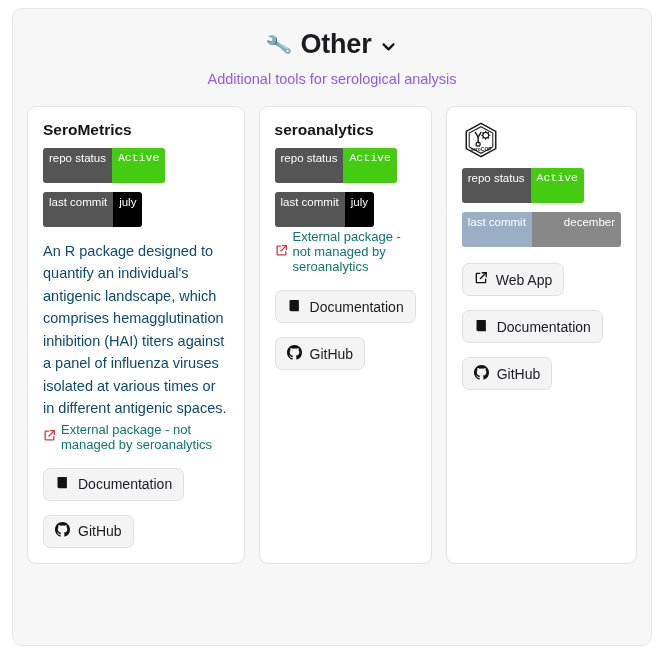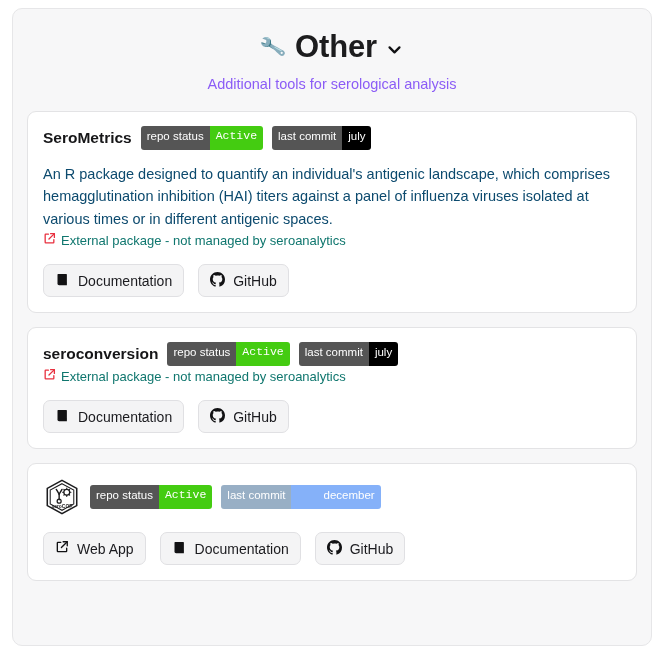--- a/index.html
+++ b/index.html
@@ -45,21 +45,21 @@
     cursor: pointer;
   }
   .wrench-icon {
     font-size: 20px;
     line-height: 1;
     display: inline-block;
     transform: rotate(-12deg);
     filter: grayscale(0.15);
   }
   .section-title {
-    font-size: 31px;
+    font-size: 27px;
     font-weight: bold;
     color: #1c1c1e;
     letter-spacing: -0.2px;
   }
   .chevron {
     width: 17px;
     height: 17px;
     display: inline-block;
     position: relative;
     top: 2px;
@@ -68,21 +68,21 @@
   .section-subtitle {
     margin-top: 11px;
     font-size: 14.5px;
     color: #8b5cf6;
   }
 
   
   .cards {
     margin-top: 17px;
     display: flex;
-    flex-direction: column;
+    flex-direction: row;
     gap: 14px;
   }
   .card {
     box-sizing: border-box;
     background: #ffffff;
     border: 1px solid #e3e3e5;
     border-radius: 9px;
     padding: 14px 15px 15px 15px;
   }
 
@@ -95,41 +95,41 @@
   }
   .pkg-name {
     font-size: 15.5px;
     font-weight: bold;
     color: #161618;
   }
 
   
   .badge {
     display: inline-flex;
-    height: 24px;
+    height: 35px;
     border-radius: 3px;
     overflow: hidden;
     font-size: 11.5px;
     line-height: 20px;
     white-space: nowrap;
   }
   .badge .b-label {
     background: #555555;
     color: #ffffff;
     padding: 0 6px;
   }
   .badge .b-value {
     color: #ffffff;
     padding: 0 6px;
   }
   .badge.green .b-value  { background: #44cc11; font-family: Liberation Mono, monospace; }
   .badge.olive .b-value  { background: #000000; }
   .badge.faded            { opacity: 0.62; }
   .badge.faded .b-label  { background: #5a7fa3; }
-  .badge.faded .b-value  { background: #3b82f6; padding-left: 32px; }
+  .badge.faded .b-value  { background: #404040; padding-left: 32px; }
 
   
   .pkg-logo {
     width: 38px;
     height: 38px;
     flex: 0 0 auto;
     display: block;
   }
 
   
@@ -237,21 +237,21 @@
                 <path d="M8 0C3.58 0 0 3.58 0 8c0 3.54 2.29 6.53 5.47 7.59.4.07.55-.17.55-.38 0-.19-.01-.82-.01-1.49-2.01.37-2.53-.49-2.69-.94-.09-.23-.48-.94-.82-1.13-.28-.15-.68-.52-.01-.53.63-.01 1.08.58 1.23.82.72 1.21 1.87.87 2.33.66.07-.52.28-.87.51-1.07-1.78-.2-3.64-.89-3.64-3.95 0-.87.31-1.59.82-2.15-.08-.2-.36-1.02.08-2.12 0 0 .67-.21 2.2.82a7.4 7.4 0 0 1 2-.27c.68 0 1.36.09 2 .27 1.53-1.04 2.2-.82 2.2-.82.44 1.1.16 1.92.08 2.12.51.56.82 1.27.82 2.15 0 3.07-1.87 3.75-3.65 3.95.29.25.54.73.54 1.48 0 1.07-.01 1.93-.01 2.2 0 .21.15.46.55.38A8.01 8.01 0 0 0 16 8c0-4.42-3.58-8-8-8z"></path>
               </svg>
             </span>
             <span class="btn-label">GitHub</span>
           </a>
         </div>
       </div>
 
       <div class="card">
         <div class="card-head">
-          <span class="pkg-name">seroconversion</span>
+          <span class="pkg-name">seroanalytics</span>
           <span class="badge green">
             <span class="b-label">repo status</span>
             <span class="b-value">Active</span>
           </span>
           <span class="badge olive">
             <span class="b-label">last commit</span>
             <span class="b-value">july</span>
           </span>
         </div>
 

